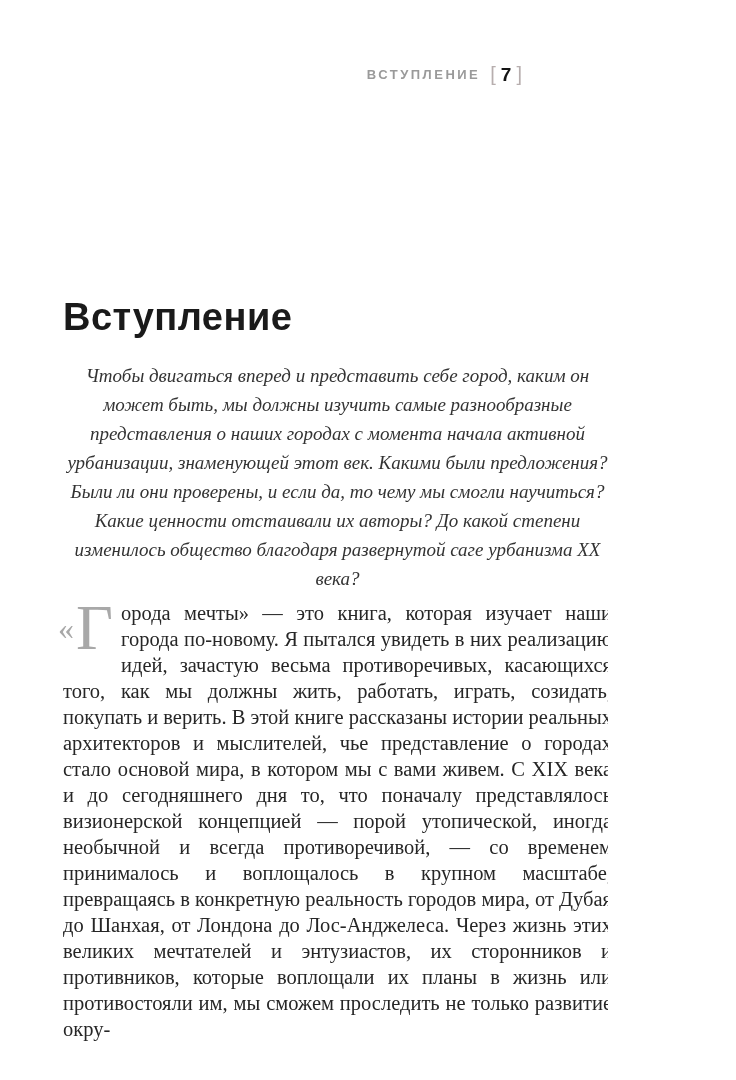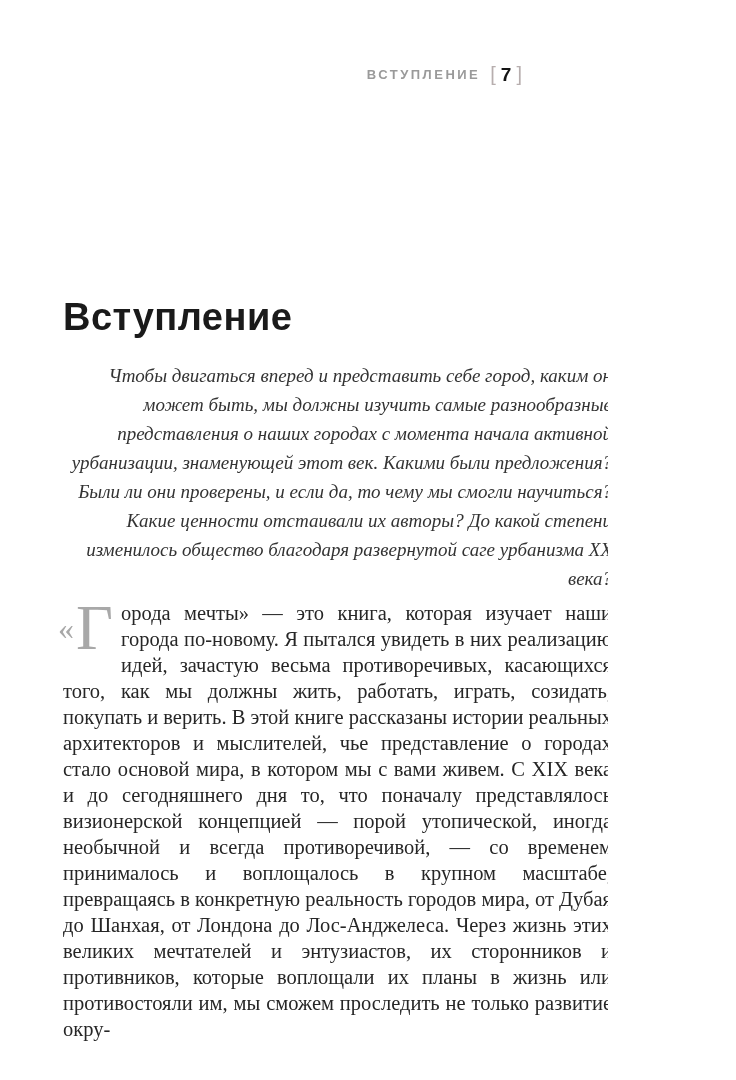--- a/index.html
+++ b/index.html
@@ -65,21 +65,21 @@
   
   .epigraph {
     position: absolute;
     top: 361px;
     left: 63px;
     width: 549px;
     font-style: italic;
     font-size: 19px;
     line-height: 29px;
     color: #333333;
-    text-align: right;
+    text-align: center;
   }
   .epigraph-attribution {
     position: absolute;
     top: 546px;
     left: 63px;
     width: 549px;
     text-align: right;
     font-size: 17px;
     color: #2e2e2e;
     font-variant: small-caps;

